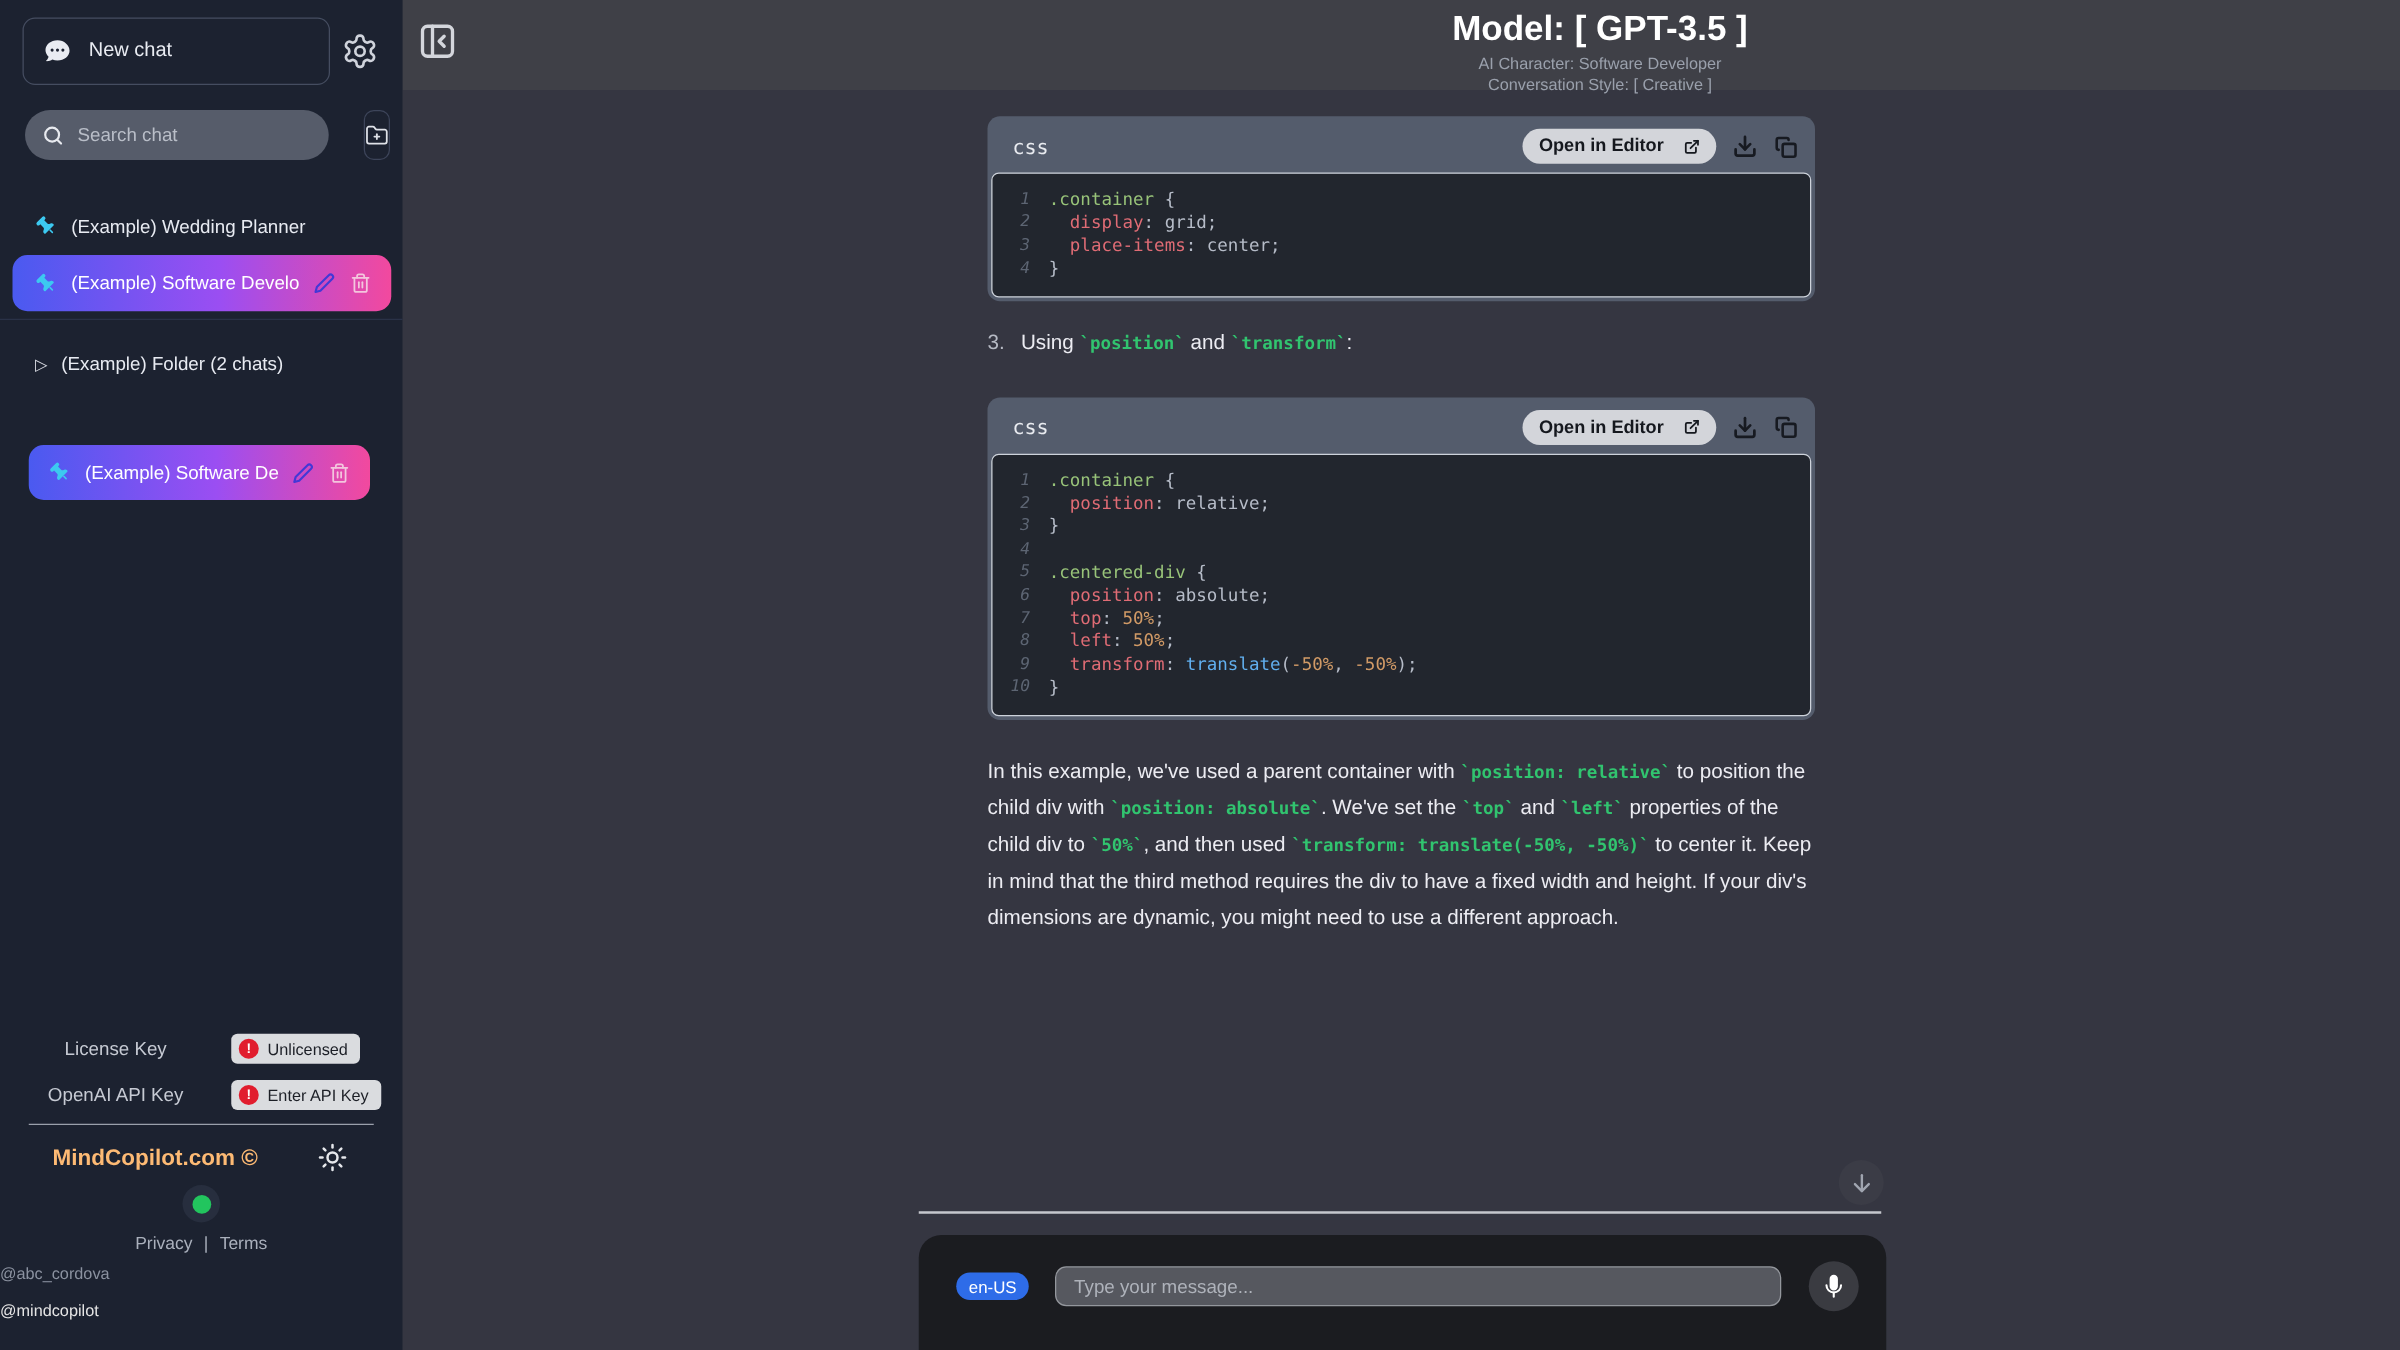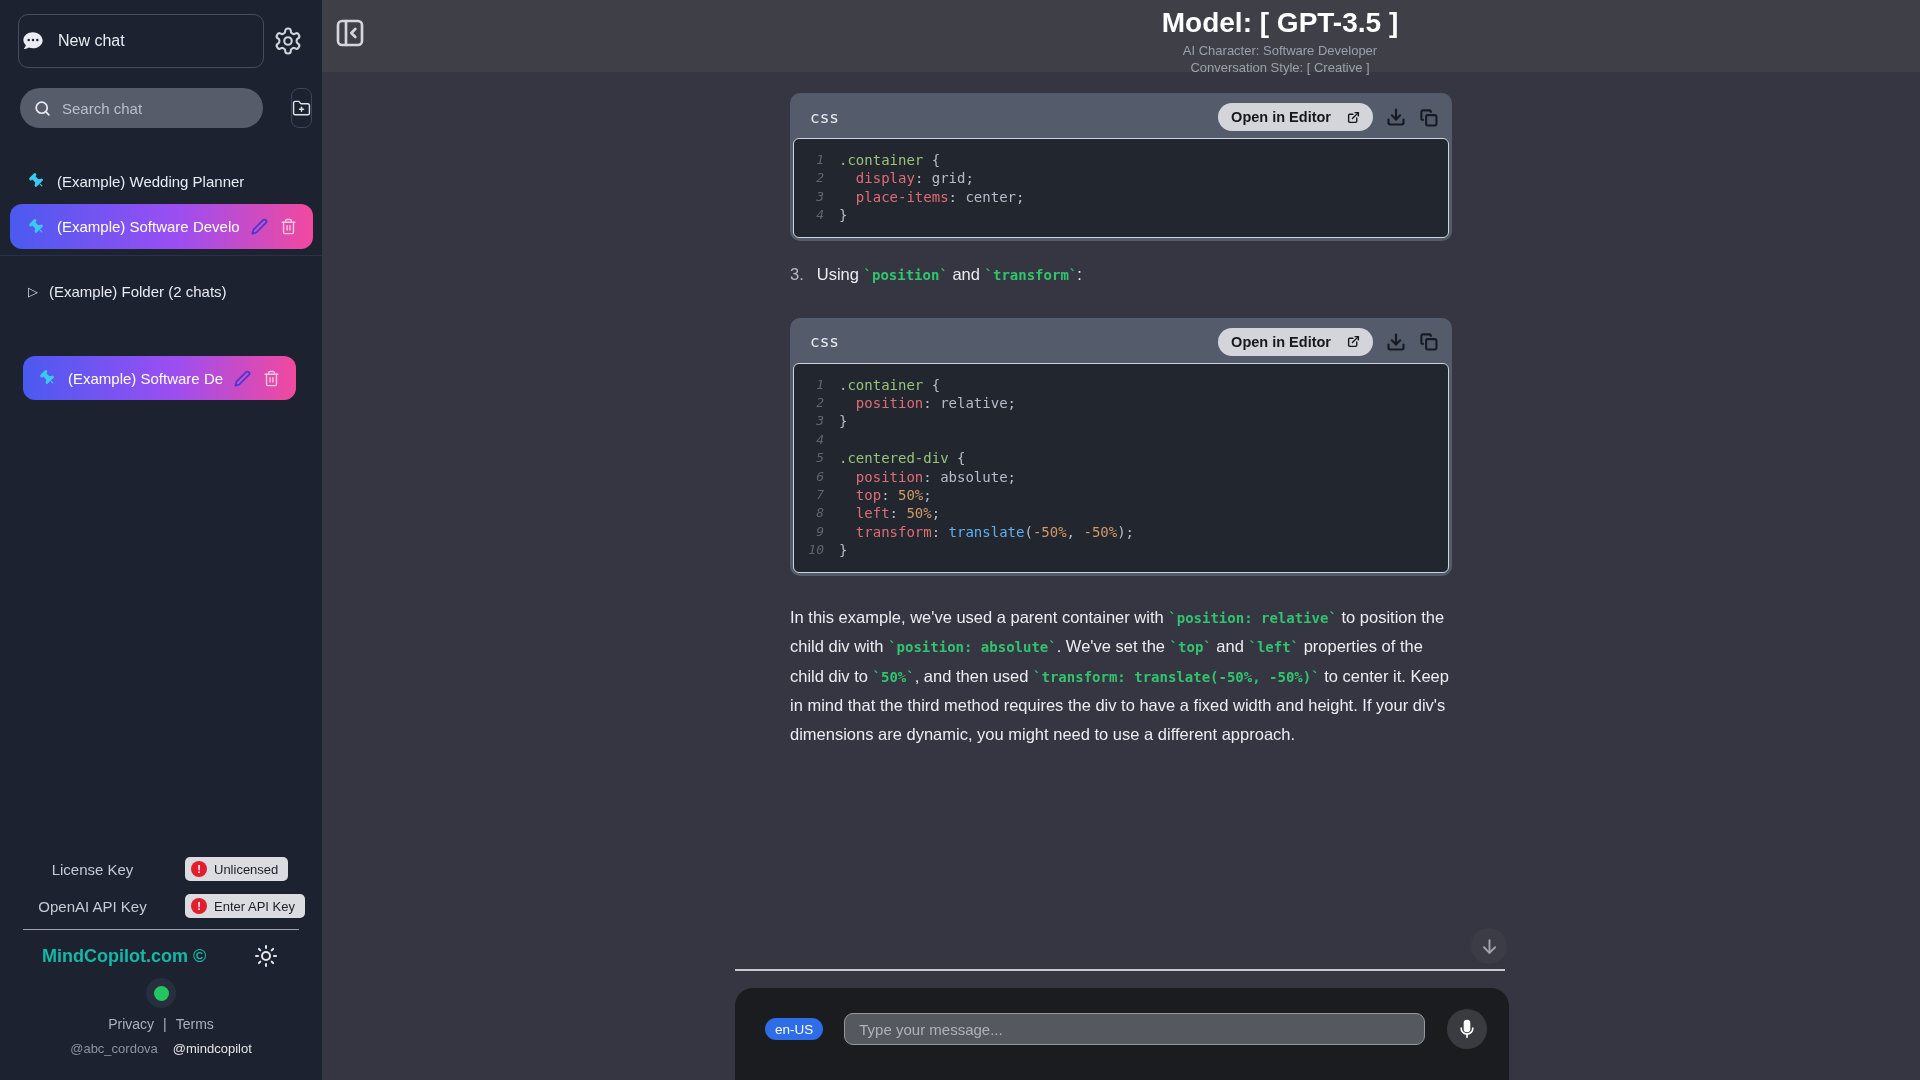--- a/index.html
+++ b/index.html
@@ -6,21 +6,21 @@
   html,body { width:1920px; height:1080px; overflow:hidden; background:#353641;
               font-family:"Liberation Sans", sans-serif; }
   .stage { position:relative; width:1920px; height:1080px; }
 
   
   .sidebar { position:absolute; left:0; top:0; width:322px; height:1080px;
              background:#1c2230; display:flex; flex-direction:column; z-index:5; }
   .sb-top-row { display:flex; align-items:center; padding:14px 0 0 18px; }
   .new-chat-btn { width:246px; height:54px; border:1px solid #454d60; border-radius:10px;
                   background:transparent; display:flex; align-items:center; gap:14px;
-                  padding-left:3px; color:#e9ecf2; font-size:16px; cursor:pointer; }
+                  padding-left:16px; color:#e9ecf2; font-size:16px; cursor:pointer; }
   .gear-btn { margin-left:auto; margin-right:10px; width:48px; height:48px; background:none;
               border:none; display:flex; align-items:center; justify-content:center;
               color:#cfd3db; cursor:pointer; }
   .sb-search-row { display:flex; align-items:center; margin-top:20px; padding:0 10px 0 20px; gap:28px; }
   .search-pill { flex:0 0 243px; height:40px; background:#565c6a; border-radius:20px;
                  display:flex; align-items:center; gap:10px; padding-left:13px; }
   .search-pill input { background:transparent; border:none; outline:none; color:#dfe3ea;
                        font-size:15px; width:180px; }
   .search-pill input::placeholder { color:#b9bec8; }
   .folder-new-btn { width:38px; height:40px; border:1px solid #3d455a; border-radius:8px;
@@ -43,32 +43,32 @@
   
   .sb-footer { margin-top:auto; padding-bottom:24px; }
   .foot-row { display:flex; align-items:center; height:30px; margin-bottom:7px; }
   .foot-label { flex:0 0 185px; text-align:center; color:#c6cad3; font-size:15px; }
   .badge { display:inline-flex; align-items:center; gap:7px; background:#dadcdf; color:#1c1f26;
            font-size:13px; border:none; border-radius:5px; padding:4px 10px 4px 6px; cursor:pointer; }
   .excl-icon { width:16px; height:16px; border-radius:50%; background:#e11d2e; color:#fff;
                font-size:11px; font-weight:bold; display:flex; align-items:center; justify-content:center; }
   .foot-divider { height:1px; background:#9aa0ab; margin:8px 23px 14px 23px; }
   .brand-row { display:flex; align-items:center; padding-left:42px; }
-  .brand { color:#14b8a6; font-size:18px; font-weight:bold;text-align:right; }
+  .brand { color:#fdba74; font-size:18px; font-weight:bold;text-align:right; }
   .sun-btn { margin-left:auto; margin-right:44px; background:none; border:none; color:#e5e7eb;
              cursor:pointer; display:flex; }
   .status-row { display:flex; justify-content:center; margin-top:10px; }
   .status-ring { width:30px; height:30px; border-radius:50%; background:#272e3e;
                  display:flex; align-items:center; justify-content:center; }
   .status-dot { width:15px; height:15px; border-radius:50%; background:#22c55e; }
   .links-row { display:flex; justify-content:center; gap:9px; margin-top:8px;
                color:#aab0bc; font-size:14px; }
   .links-row a { color:#aab0bc; text-decoration:none; cursor:pointer; }
   .handles-row { display:flex; justify-content:center; gap:15px; margin-top:9px;
-                 color:#8b92a0; font-size:13px; }
+                 color:#8b92a0; font-size:13px;flex-direction:column; }
 
   
   .main { position:absolute; left:322px; top:0; width:1598px; height:1080px; background:#353641; }
   .main-header { position:relative; height:72px; background:#3f4047; }
   .collapse-btn { position:absolute; left:8px; top:13px; width:40px; height:40px; background:none;
                   border:none; color:#d4d6dc; cursor:pointer; display:flex; align-items:center;
                   justify-content:center; }
   .title-block { position:absolute; left:958px; top:7px; transform:translateX(-50%);
                  text-align:center; white-space:nowrap; }
   .title-model { color:#ffffff; font-size:28px; font-weight:bold; }

